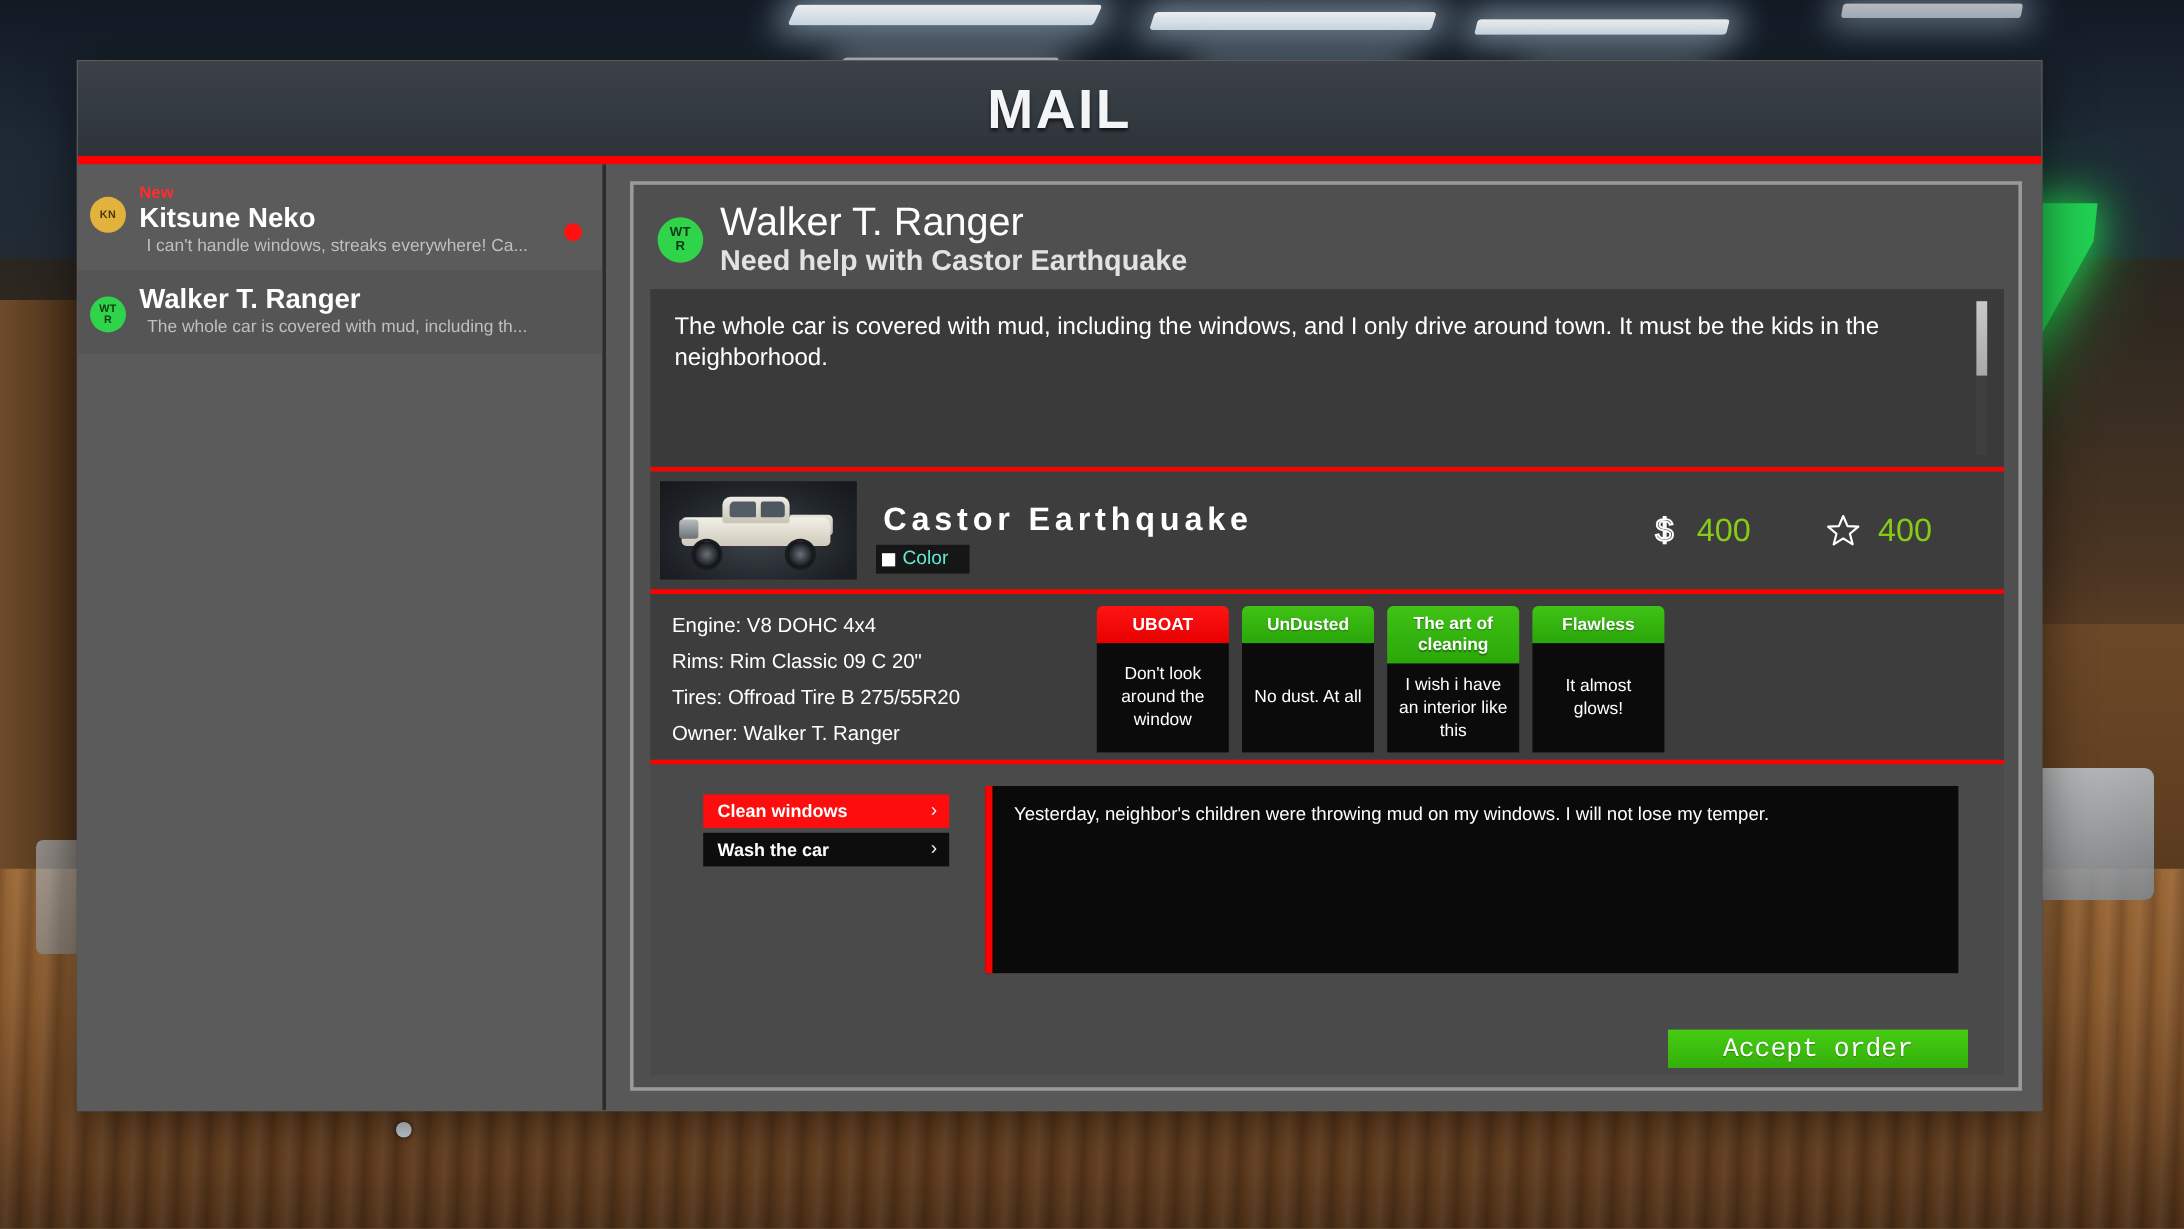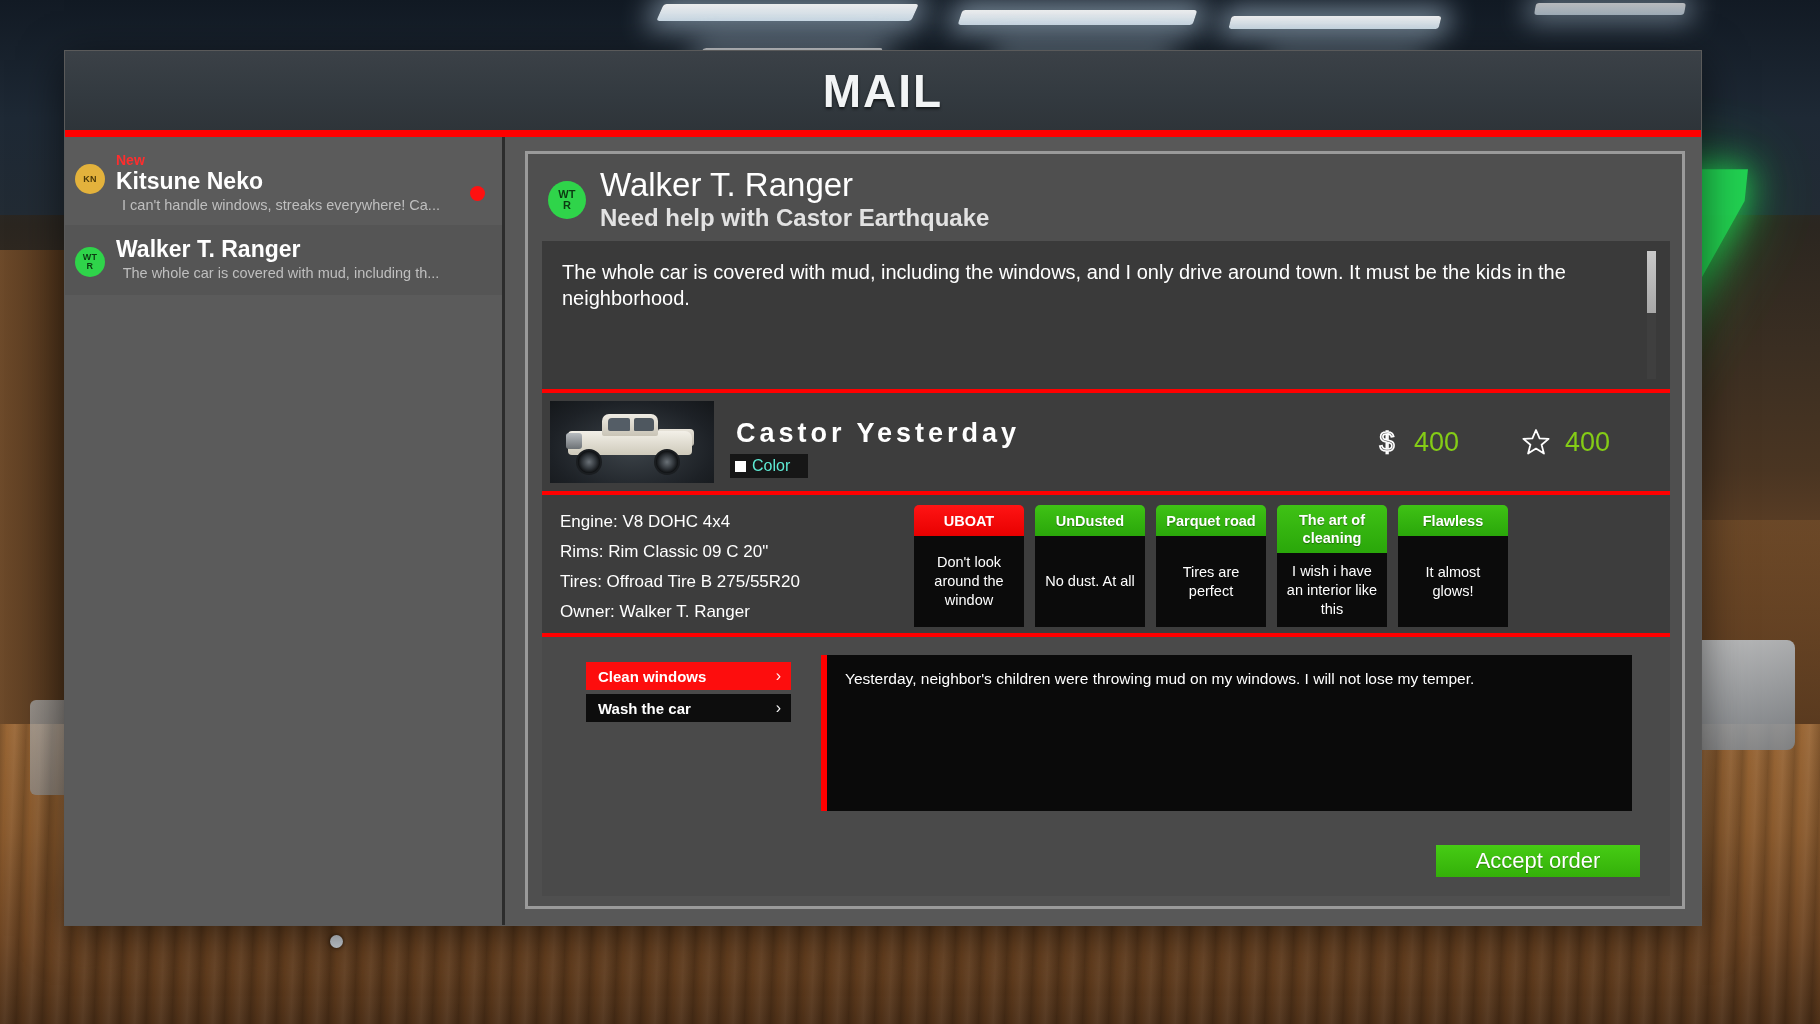--- a/index.html
+++ b/index.html
@@ -326,27 +326,28 @@
   #note {
     flex: 1; margin-left: 30px; margin-right: 18px;
     background: #0a0a0a;
     border-left: 6px solid #ff0000;
     padding: 13px 18px;
     color: #ffffff; font-size: 15.5px; line-height: 22px;
     height: 156px;
   }
 
   #accept {
-    position: absolute; right: 30px; bottom: 19px;
-    width: 204px; height: 32px;
+    position: absolute; right: 30px; bottom: 6px;
+    width: 250px; height: 32px;
     background: linear-gradient(180deg,#46cc14,#34b009);
     color: #ffffff; font-size: 22px;
     display: flex; align-items: center; justify-content: center;
     cursor: pointer;
     text-shadow: 0 1px 1px rgba(0,0,0,.3);
+    font-family: Liberation Mono, monospace;
   }
 </style>
 </head>
 <body>
 
 <div id="bg">
   <div class="ceil"></div>
   <div class="lamp l1"></div>
   <div class="lamp l2"></div>
   <div class="lamp l3"></div>
@@ -429,21 +430,21 @@
               <div class="bed"></div>
               <div class="body"></div>
               <div class="cab"></div>
               <div class="win1"></div>
               <div class="win2"></div>
               <div class="grille"></div>
               <div class="wheel w1"></div>
               <div class="wheel w2"></div>
             </div>
           </div>
-          <div id="carname">Castor Yesterday</div>
+          <div id="carname">Castor Earthquake</div>
 
           <div id="colorchip">
             <span class="swatch"></span>
             <span class="clabel">Color</span>
           </div>
 
           <div id="stats">
             <div class="stat">
               <svg width="26" height="32" viewBox="0 0 26 32">
                 <text x="13" y="25" font-size="27" font-family="Liberation Sans, sans-serif" fill="none" stroke="#ffffff" stroke-width="1.6" text-anchor="middle">$</text>
@@ -472,24 +473,20 @@
           <div id="reviews">
             <div class="review">
               <div class="rv-head bad">UBOAT</div>
               <div class="rv-body">Don't look around the window</div>
             </div>
             <div class="review">
               <div class="rv-head good">UnDusted</div>
               <div class="rv-body">No dust. At all</div>
             </div>
             <div class="review">
-              <div class="rv-head good">Parquet road</div>
-              <div class="rv-body">Tires are perfect</div>
-            </div>
-            <div class="review">
               <div class="rv-head good">The art of cleaning</div>
               <div class="rv-body">I wish i have an interior like this</div>
             </div>
             <div class="review">
               <div class="rv-head good">Flawless</div>
               <div class="rv-body">It almost glows!</div>
             </div>
           </div>
         </div>
 

